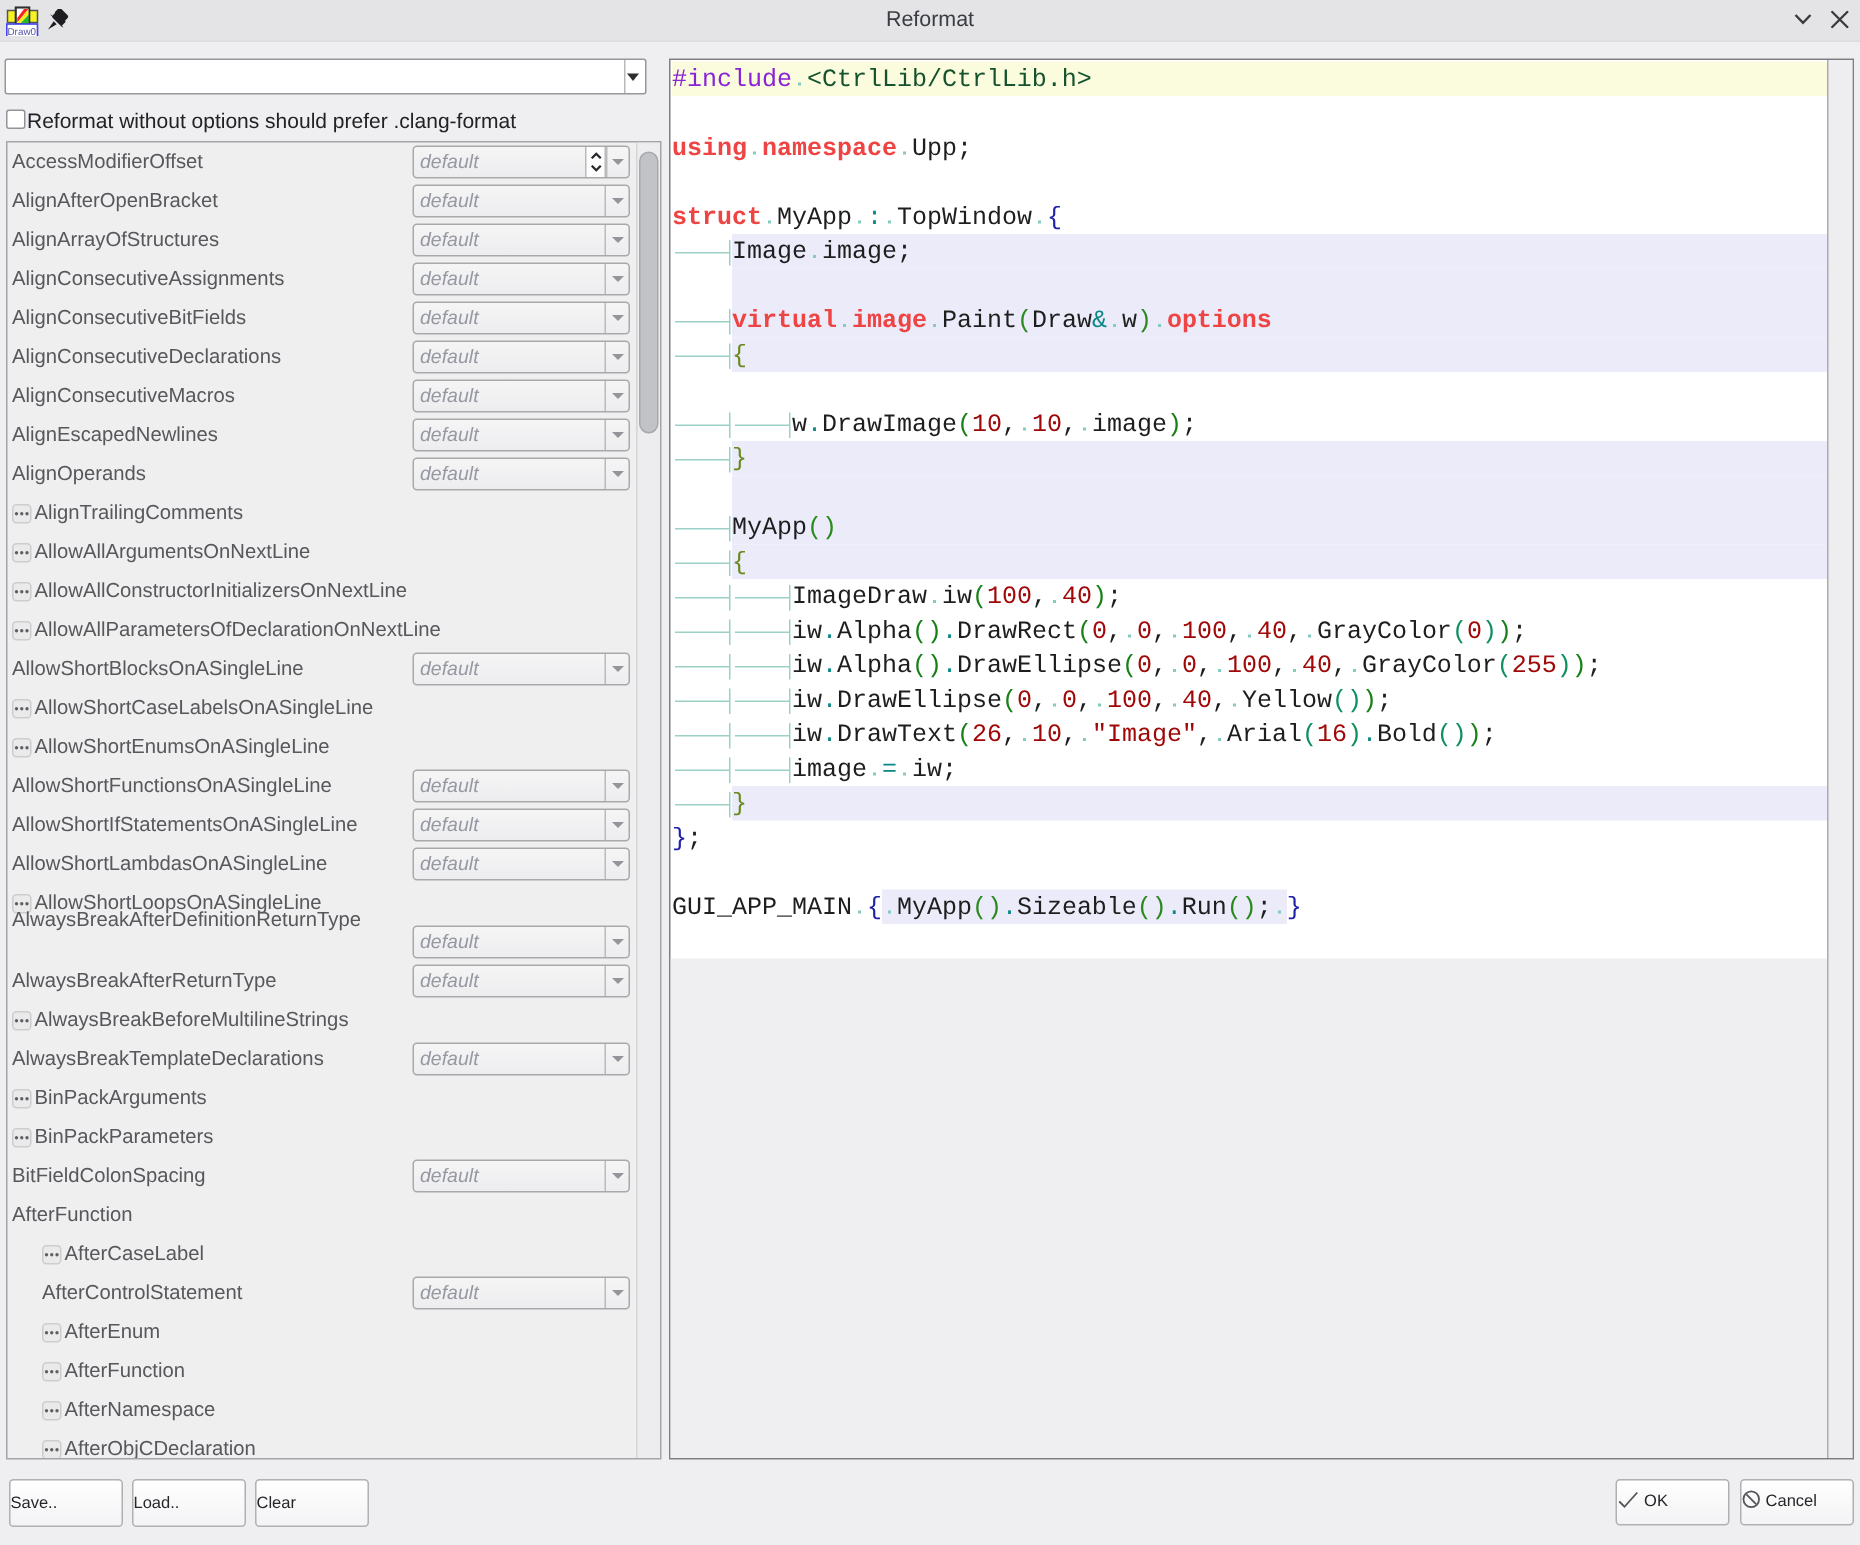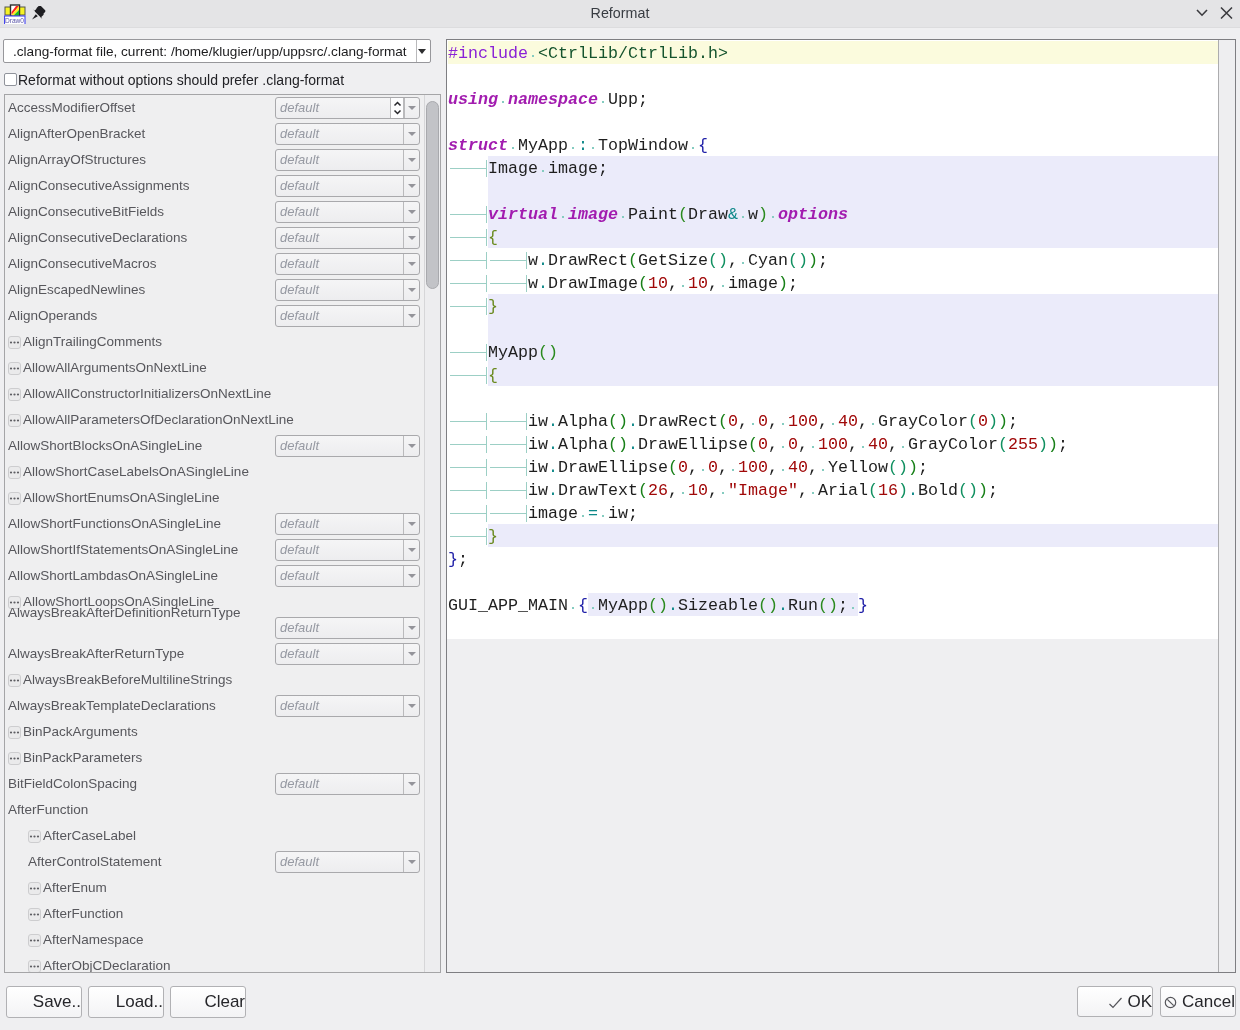--- a/index.html
+++ b/index.html
@@ -22,30 +22,30 @@
 .dots { width:13px; height:13px; background:#EAEAEB; border:1px solid #CDCDCF; border-radius:3px; text-align:center; line-height:8px; }
 .drop { width:145px; height:22px; background:linear-gradient(#F5F5F6,#EDEDEF); border:1px solid #A9A9AC; border-radius:3px; }
 .drop .dtxt { left:4px; top:2px; font-style:italic; font-size:13px; color:#9699A2; }
 .drop .asep { right:15px; top:0; width:1px; height:20px; background:#BABABC; }
 .drop .darr { right:3.5px; top:8px; width:0; height:0; border-left:4.5px solid transparent; border-right:4.5px solid transparent; border-top:4.6px solid #94949A; }
 .spinbox { background:#FDFDFE; border-left:1px solid #BABABC; border-right:1px solid #BABABC; }
 
 #sbtrack { left:419px; top:0; width:16px; height:877px; background:#EDEDEF; border-left:1px solid #D6D6D8; }
 #sbthumb { left:421px; top:6px; width:13px; height:188px; background:#C2C3C7; border:1px solid #A8A9AD; border-radius:6.5px; }
 
-.btn { height:32px; background:linear-gradient(#FFFFFF,#F3F3F5); border:1px solid #B1B1B4; border-radius:3px; font-size:17px; color:#26262A; text-align:right; }
+.btn { height:32px; background:linear-gradient(#FFFFFF,#F3F3F5); border:1px solid #B1B1B4; border-radius:3px; font-size:11px; color:#26262A; text-align:left; }
 
 #editor { left:446px; top:39px; width:790px; height:934px; border:1px solid #7E7E82; background:#FFF; overflow:hidden; }
 #edbelow { left:0; top:599px; width:771px; height:334px; background:#EFEFF1; }
 #edscroll { left:771px; top:0; width:17px; height:932px; background:#EEEEF0; border-left:1px solid #ACACAE; }
 .cl { left:1px; height:23px; font-family:"Liberation Mono",monospace; font-size:16.67px; line-height:23px; white-space:pre; color:#1E1E1E; }
 .bg { height:23px; }
 .yel { background:#FBFBDD; }
 .lav { background:#EBEBFA; }
-.kw { color:#a21caf; font-weight:bold;font-style:italic; }
+.kw { color:#ef4444; font-weight:bold; }
 .pp { color:#8A22D6; }
 .inc { color:#14532d; }
 .op { color:#0D8888; }
 .num { color:#A00808; }
 .b0 { color:#2020A8; }
 .b1 { color:#6A8A1E; }
 .p1 { color:#2A8A1E; }
 .p2 { color:#188018; }
 .p3 { color:#109060; }
 .tb { display:inline-block; width:40px; height:23px; position:relative; vertical-align:top;}
@@ -76,21 +76,20 @@
       <path d="M3.6 4.2 L4.8 5.4 L2.6 3.4 L3.1 4.7 Z"></path>
     </g>
 </svg>
 <svg class="abs" style="left:1196px;top:9px" width="12" height="8" viewBox="0 0 12 8">
 <polyline points="1,1 6,6.2 11,1" fill="none" stroke="#3A3A3E" stroke-width="1.6"></polyline>
   </svg>
 <svg class="abs" style="left:1220px;top:7px" width="13" height="12" viewBox="0 0 13 12">
 <path d="M1,0.5 L12,11.5 M12,0.5 L1,11.5" stroke="#3A3A3E" stroke-width="1.5"></path>
   </svg>
 <div id="combo" class="abs">
-    <div class="txt abs">.clang-format file, current: /home/klugier/upp/uppsrc/.clang-format</div>
     <div class="sep abs"></div>
     <div class="arr abs"></div>
   </div>
 <div id="cb" class="abs"></div>
 <div id="cbl" class="abs">Reformat without options should prefer .clang-format</div>
 <div id="panel" class="abs">
     <div class="rowlab abs" style="left:3px;top:5px">AccessModifierOffset</div>
     <div class="drop abs" style="left:270px;top:2px">
       <div class="dtxt abs">default</div>
       <div class="spinbox abs" style="left:114px;top:0;width:15px;height:20px"></div>
@@ -349,25 +348,25 @@
     <div class="bg abs lav" style="left:41px;top:323px;width:730px"></div>
     <div class="bg abs lav" style="left:41px;top:484px;width:730px"></div>
     <div class="bg abs lav" style="left:141px;top:553px;width:270px"></div>
     <div id="edbelow" class="abs"></div>
     <div class="cl abs" style="top:2px"><span class="pp">#include</span><span class="sp"> </span><span class="inc">&lt;CtrlLib/CtrlLib.h&gt;</span></div>
     <div class="cl abs" style="top:48px"><span class="kw">using</span><span class="sp"> </span><span class="kw">namespace</span><span class="sp"> </span>Upp;</div>
     <div class="cl abs" style="top:94px"><span class="kw">struct</span><span class="sp"> </span>MyApp<span class="sp"> </span><span class="op">:</span><span class="sp"> </span>TopWindow<span class="sp"> </span><span class="b0">{</span></div>
     <div class="cl abs" style="top:117px"><span class="tb"><i></i><b></b></span>Image<span class="sp"> </span>image;</div>
     <div class="cl abs" style="top:163px"><span class="tb"><i></i><b></b></span><span class="kw">virtual</span><span class="sp"> </span><span class="kw">image</span><span class="sp"> </span>Paint<span class="p1">(</span>Draw<span class="op">&amp;</span><span class="sp"> </span>w<span class="p1">)</span><span class="sp"> </span><span class="kw">options</span></div>
     <div class="cl abs" style="top:186px"><span class="tb"><i></i><b></b></span><span class="b1">{</span></div>
-    <div class="cl abs" style="top:209px"><span class="tb"><i></i><b></b></span><span class="tb"><i></i><b></b></span>w<span class="op">.</span>DrawRect<span class="p2">(</span>GetSize<span class="p3">()</span>,<span class="sp"> </span>Cyan<span class="p3">()</span><span class="p2">)</span>;</div>
     <div class="cl abs" style="top:232px"><span class="tb"><i></i><b></b></span><span class="tb"><i></i><b></b></span>w<span class="op">.</span>DrawImage<span class="p2">(</span><span class="num">10</span>,<span class="sp"> </span><span class="num">10</span>,<span class="sp"> </span>image<span class="p2">)</span>;</div>
     <div class="cl abs" style="top:255px"><span class="tb"><i></i><b></b></span><span class="b1">}</span></div>
     <div class="cl abs" style="top:301px"><span class="tb"><i></i><b></b></span>MyApp<span class="p1">()</span></div>
     <div class="cl abs" style="top:324px"><span class="tb"><i></i><b></b></span><span class="b1">{</span></div>
+    <div class="cl abs" style="top:347px"><span class="tb"><i></i><b></b></span><span class="tb"><i></i><b></b></span>ImageDraw<span class="sp"> </span>iw<span class="p2">(</span><span class="num">100</span>,<span class="sp"> </span><span class="num">40</span><span class="p2">)</span>;</div>
     <div class="cl abs" style="top:370px"><span class="tb"><i></i><b></b></span><span class="tb"><i></i><b></b></span>iw<span class="op">.</span>Alpha<span class="p2">()</span><span class="op">.</span>DrawRect<span class="p2">(</span><span class="num">0</span>,<span class="sp"> </span><span class="num">0</span>,<span class="sp"> </span><span class="num">100</span>,<span class="sp"> </span><span class="num">40</span>,<span class="sp"> </span>GrayColor<span class="p3">(</span><span class="num">0</span><span class="p3">)</span><span class="p2">)</span>;</div>
     <div class="cl abs" style="top:393px"><span class="tb"><i></i><b></b></span><span class="tb"><i></i><b></b></span>iw<span class="op">.</span>Alpha<span class="p2">()</span><span class="op">.</span>DrawEllipse<span class="p2">(</span><span class="num">0</span>,<span class="sp"> </span><span class="num">0</span>,<span class="sp"> </span><span class="num">100</span>,<span class="sp"> </span><span class="num">40</span>,<span class="sp"> </span>GrayColor<span class="p3">(</span><span class="num">255</span><span class="p3">)</span><span class="p2">)</span>;</div>
     <div class="cl abs" style="top:416px"><span class="tb"><i></i><b></b></span><span class="tb"><i></i><b></b></span>iw<span class="op">.</span>DrawEllipse<span class="p2">(</span><span class="num">0</span>,<span class="sp"> </span><span class="num">0</span>,<span class="sp"> </span><span class="num">100</span>,<span class="sp"> </span><span class="num">40</span>,<span class="sp"> </span>Yellow<span class="p3">()</span><span class="p2">)</span>;</div>
     <div class="cl abs" style="top:439px"><span class="tb"><i></i><b></b></span><span class="tb"><i></i><b></b></span>iw<span class="op">.</span>DrawText<span class="p2">(</span><span class="num">26</span>,<span class="sp"> </span><span class="num">10</span>,<span class="sp"> </span><span class="num">"Image"</span>,<span class="sp"> </span>Arial<span class="p3">(</span><span class="num">16</span><span class="p3">)</span><span class="op">.</span>Bold<span class="p3">()</span><span class="p2">)</span>;</div>
     <div class="cl abs" style="top:462px"><span class="tb"><i></i><b></b></span><span class="tb"><i></i><b></b></span>image<span class="sp"> </span><span class="op">=</span><span class="sp"> </span>iw;</div>
     <div class="cl abs" style="top:485px"><span class="tb"><i></i><b></b></span><span class="b1">}</span></div>
     <div class="cl abs" style="top:508px"><span class="b0">}</span>;</div>
     <div class="cl abs" style="top:554px">GUI_APP_MAIN<span class="sp"> </span><span class="b0">{</span><span class="sp"> </span>MyApp<span class="p1">()</span><span class="op">.</span>Sizeable<span class="p1">()</span><span class="op">.</span>Run<span class="p1">()</span>;<span class="sp"> </span><span class="b0">}</span></div>
     <div id="edscroll" class="abs"></div>
   </div>

